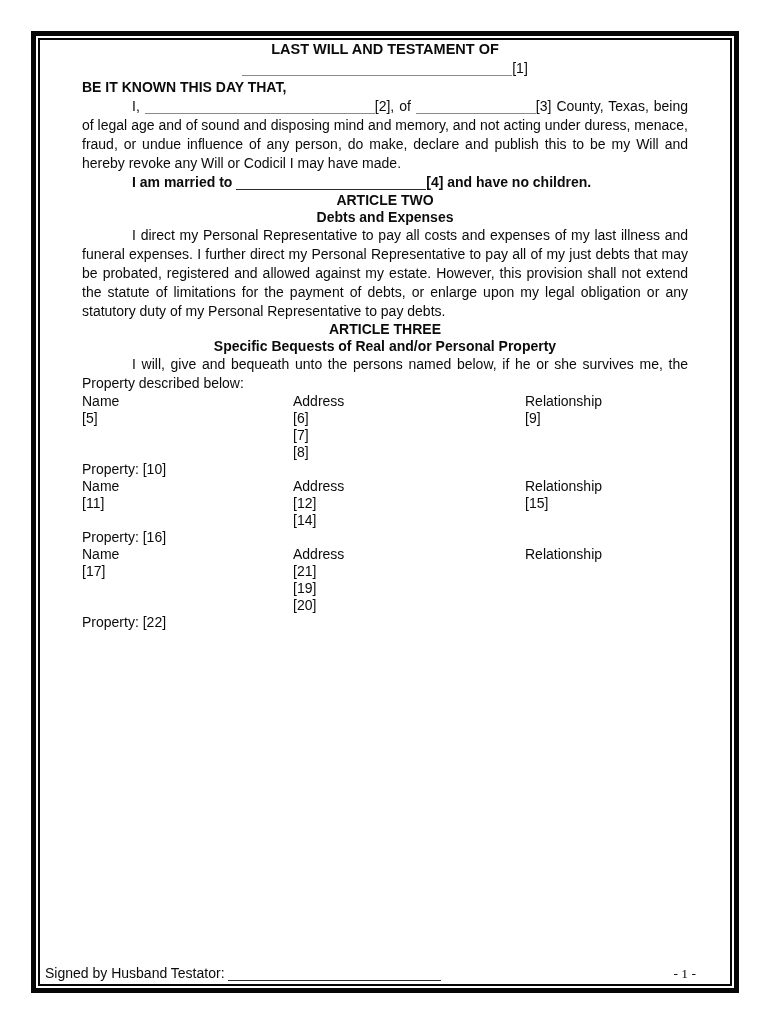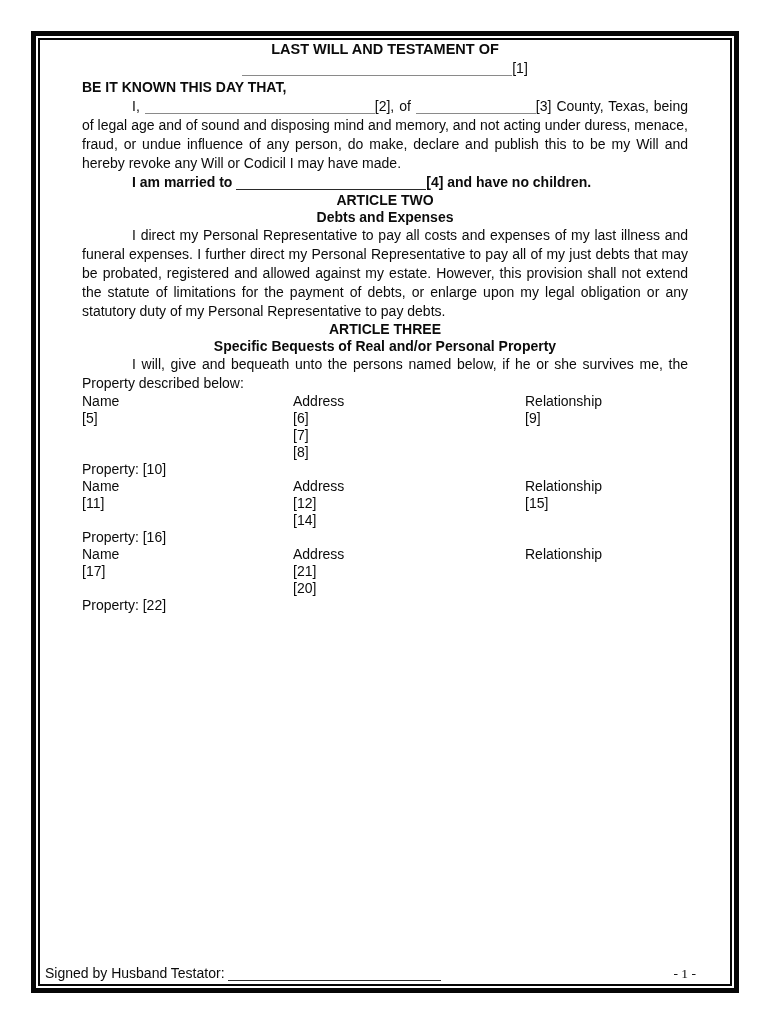--- a/index.html
+++ b/index.html
@@ -205,20 +205,21 @@
           <span>Name</span>
           <span>Address</span>
           <span>Relationship</span>
         </div>
         <div class="brow">
           <span>[17]</span>
           <span>[21]</span>
         </div>
         <div class="brow">
           <span></span>
+          <span>[19]</span>
           <span></span>
         </div>
         <div class="brow">
           <span></span>
           <span>[20]</span>
           <span></span>
         </div>
         <div class="prop-row"><span>Property:</span> <span>[22]</span></div>
       </div>
 

